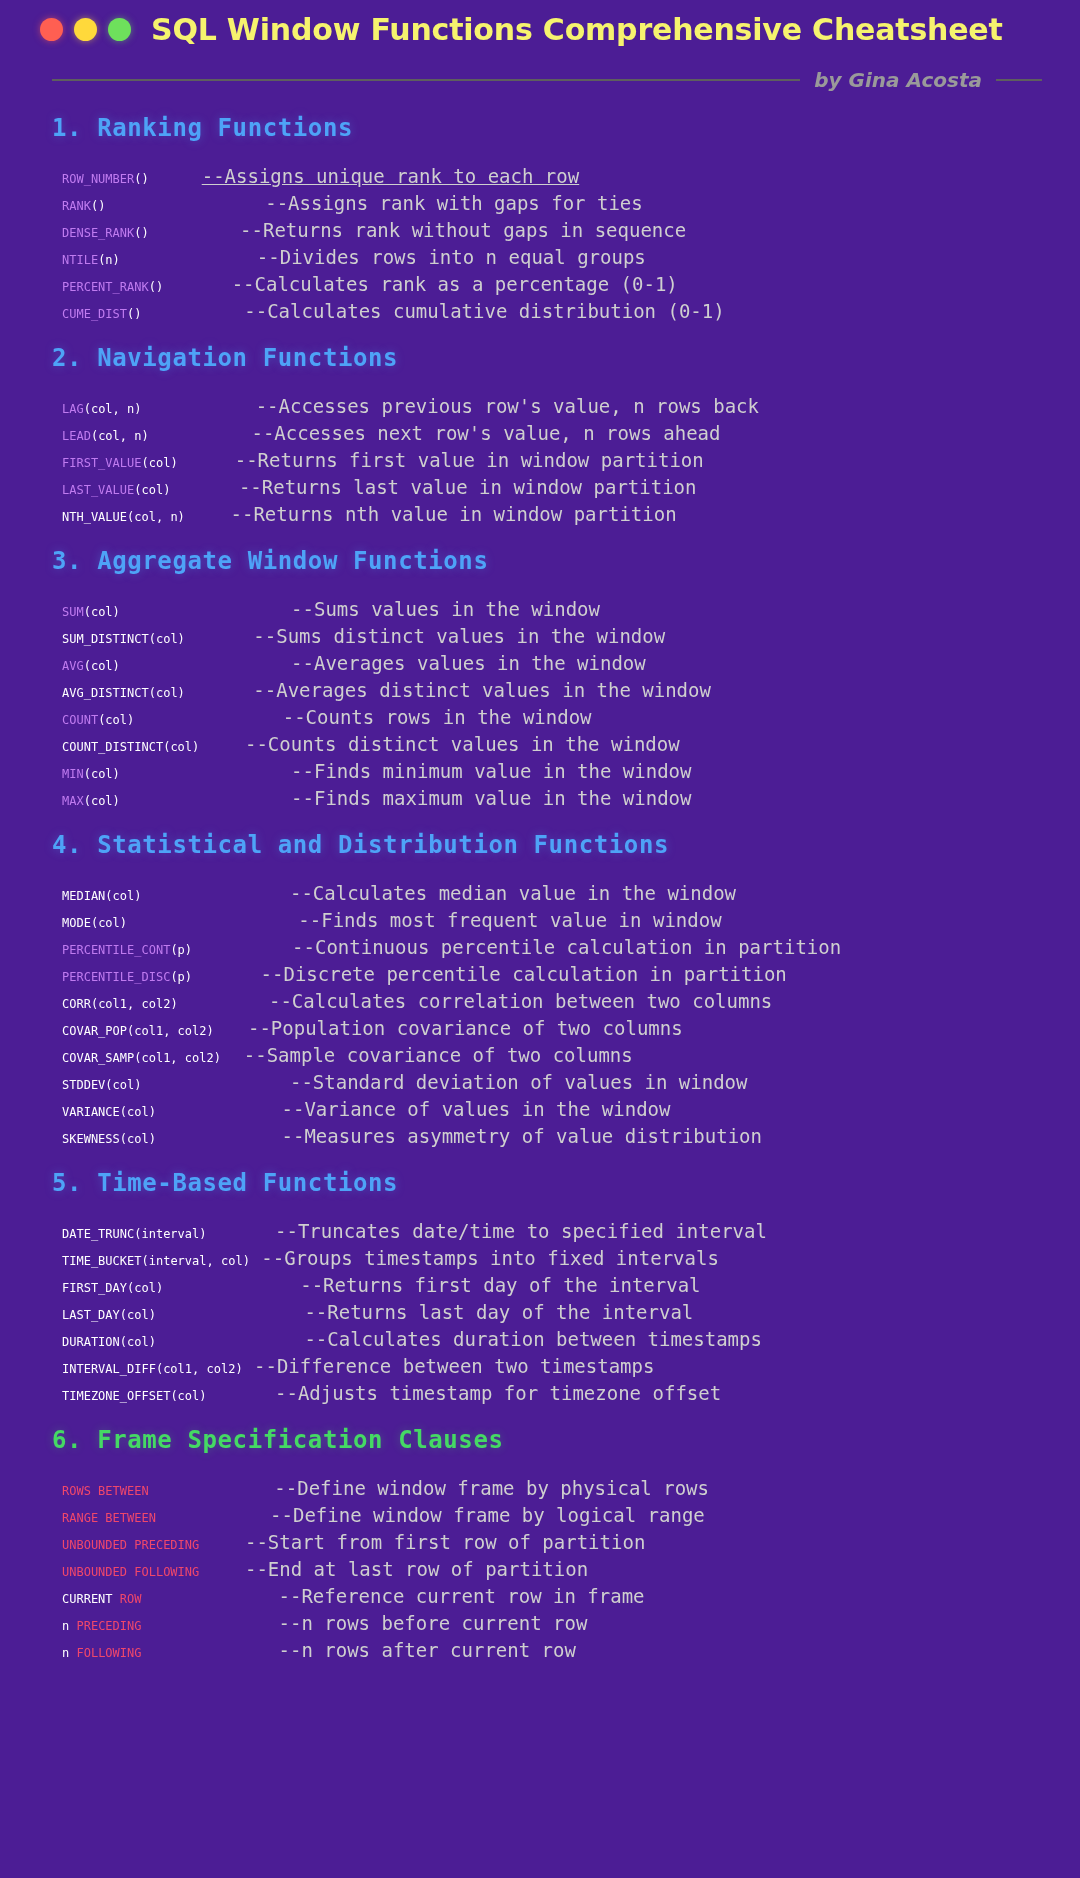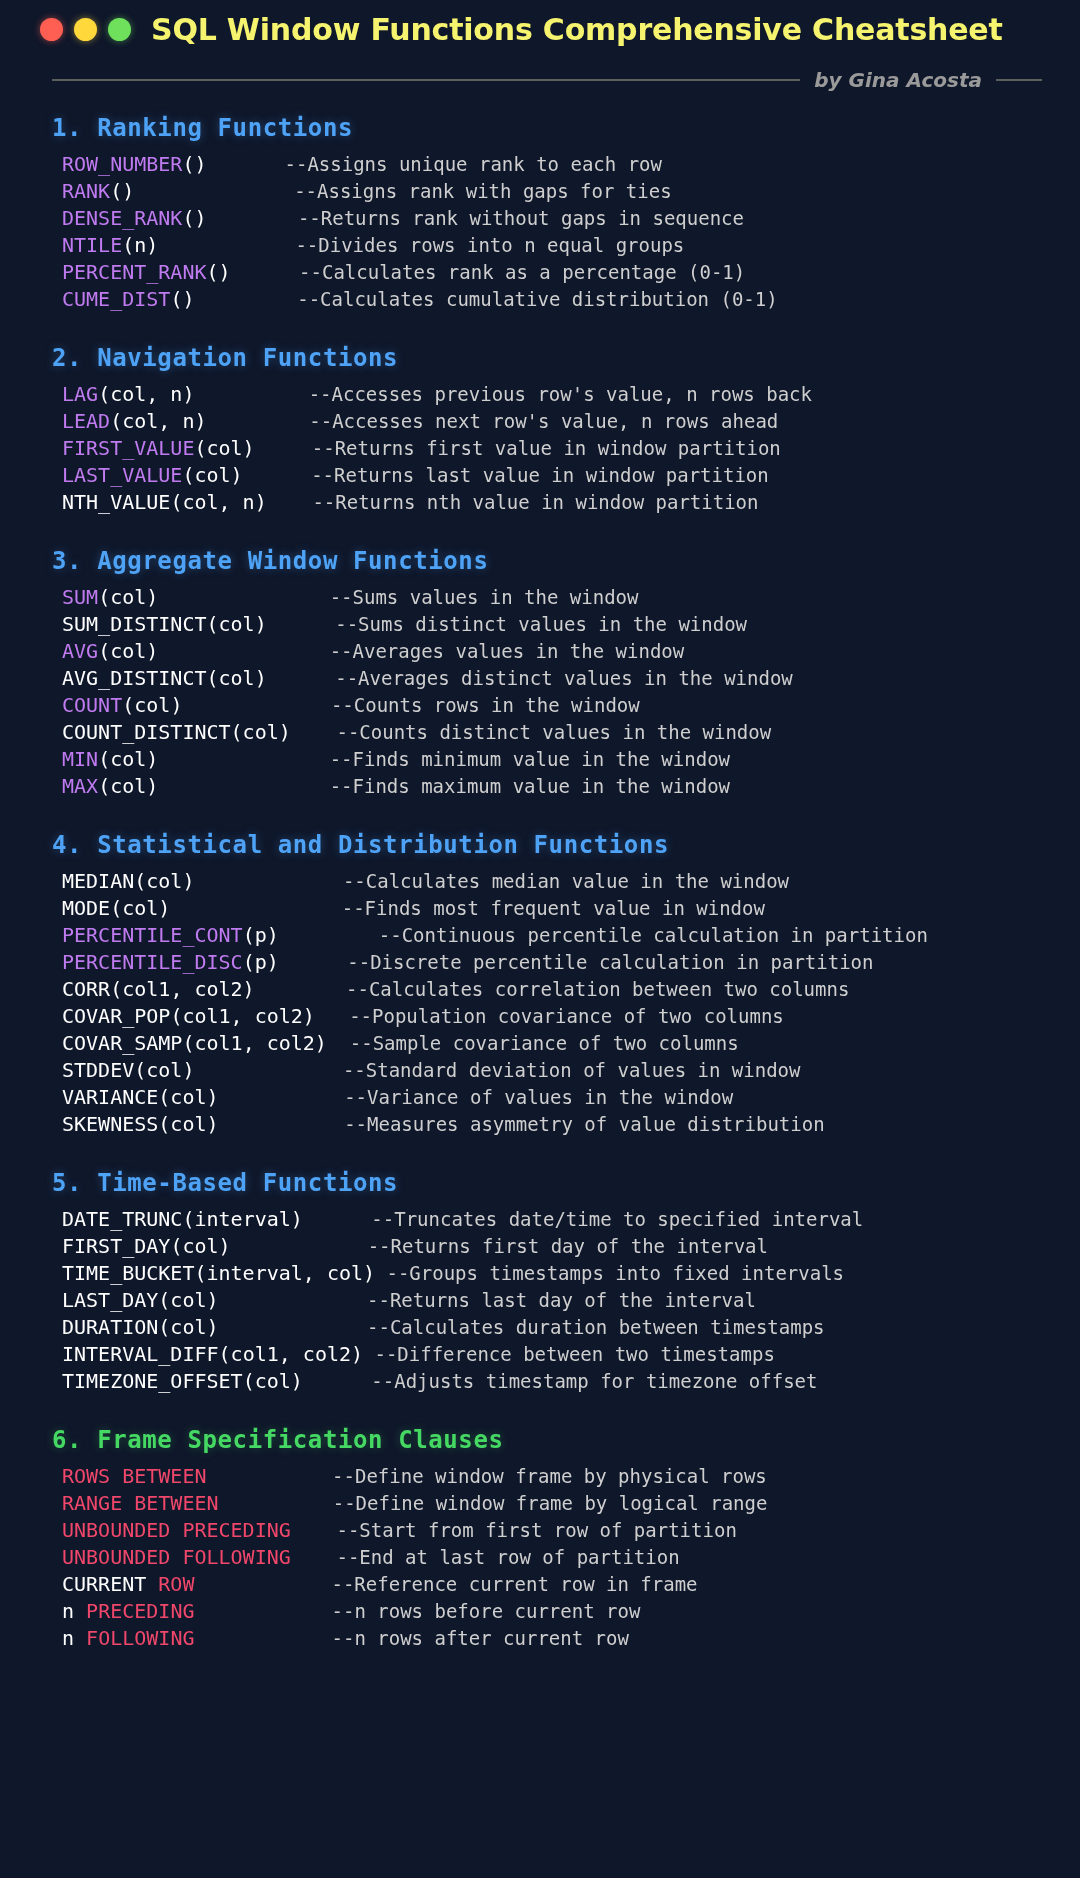--- a/index.html
+++ b/index.html
@@ -11,21 +11,21 @@
     width: 1080px;
     height: 1878px;
     overflow: hidden;
     font-family: "DejaVu Sans Mono", "Liberation Mono", monospace;
     background: #050505;
   }
   .page {
     position: relative;
     width: 1080px;
     height: 1878px;
-    background: #0f172a;
+    background: #4c1d95;
     box-sizing: border-box;
     padding: 0;
   }
 
   
   .titlebar {
     display: flex;
     align-items: center;
     height: 58px;
     padding: 0 0 0 40px;
@@ -103,23 +103,24 @@
   .rows { display: block; }
 
   .row {
     display: flex;
     align-items: baseline;
     height: 27px;
     padding-left: 62px;
     white-space: pre;
   }
   .sig {
-    font-size: 20px;
+    font-size: 12px;
     white-space: pre;
     flex: 0 0 auto;
+    margin-top: 20px;
   }
   .cmt {
     font-size: 19px;
     color: #cfcfcf;
     white-space: pre;
     flex: 0 0 auto;
   }
 
   
   .kw   { color: #c07bf0; }   
@@ -143,21 +144,21 @@
   <div class="byline-row">
     <div class="rule"></div>
     <div class="byline">by Gina Acosta</div>
     <div class="rule rule-short"></div>
   </div>
 
   <div class="content" id="content">
       <div class="section">
         <div class="section-title sec-blue">1. Ranking Functions</div>
         <div class="rows">
-          <div class="row"><span class="sig"><span class="kw">ROW_NUMBER</span><span class="pl">()</span></span><span class="cmt" style="margin-left: 78px;">--Assigns unique rank to each row</span></div>
+          <div class="row"><span class="sig"><span class="kw">ROW_NUMBER</span><span class="pl">()</span></span><span class="cmt" style="margin-left: 53px; text-decoration: underline;">--Assigns unique rank to each row</span></div>
           <div class="row"><span class="sig"><span class="kw">RANK</span><span class="pl">()</span></span><span class="cmt" style="margin-left: 159.88px;">--Assigns rank with gaps for ties</span></div>
           <div class="row"><span class="sig"><span class="kw">DENSE_RANK</span><span class="pl">()</span></span><span class="cmt" style="margin-left: 91.36px;">--Returns rank without gaps in sequence</span></div>
           <div class="row"><span class="sig"><span class="kw">NTILE</span><span class="pl">(n)</span></span><span class="cmt" style="margin-left: 137.04px;">--Divides rows into n equal groups</span></div>
           <div class="row"><span class="sig"><span class="kw">PERCENT_RANK</span><span class="pl">()</span></span><span class="cmt" style="margin-left: 68.52px;">--Calculates rank as a percentage (0-1)</span></div>
           <div class="row"><span class="sig"><span class="kw">CUME_DIST</span><span class="pl">()</span></span><span class="cmt" style="margin-left: 102.78px;">--Calculates cumulative distribution (0-1)</span></div>
         </div>
       </div>
       <div class="section">
         <div class="section-title sec-blue">2. Navigation Functions</div>
         <div class="rows">
@@ -193,22 +194,22 @@
           <div class="row"><span class="sig"><span class="pl">COVAR_SAMP</span><span class="pl">(col1, col2)</span></span><span class="cmt" style="margin-left: 22.84px;">--Sample covariance of two columns</span></div>
           <div class="row"><span class="sig"><span class="pl">STDDEV</span><span class="pl">(col)</span></span><span class="cmt" style="margin-left: 148.46px;">--Standard deviation of values in window</span></div>
           <div class="row"><span class="sig"><span class="pl">VARIANCE</span><span class="pl">(col)</span></span><span class="cmt" style="margin-left: 125.62px;">--Variance of values in the window</span></div>
           <div class="row"><span class="sig"><span class="pl">SKEWNESS</span><span class="pl">(col)</span></span><span class="cmt" style="margin-left: 125.62px;">--Measures asymmetry of value distribution</span></div>
         </div>
       </div>
       <div class="section">
         <div class="section-title sec-blue">5. Time-Based Functions</div>
         <div class="rows">
           <div class="row"><span class="sig"><span class="pl">DATE_TRUNC</span><span class="pl">(interval)</span></span><span class="cmt" style="margin-left: 68.52px;">--Truncates date/time to specified interval</span></div>
+          <div class="row"><span class="sig"><span class="pl">TIME_BUCKET</span><span class="pl">(interval, col)</span></span><span class="cmt" style="margin-left: 11.42px;">--Groups timestamps into fixed intervals</span></div>
           <div class="row"><span class="sig"><span class="pl">FIRST_DAY</span><span class="pl">(col)</span></span><span class="cmt" style="margin-left: 137.04px;">--Returns first day of the interval</span></div>
-          <div class="row"><span class="sig"><span class="pl">TIME_BUCKET</span><span class="pl">(interval, col)</span></span><span class="cmt" style="margin-left: 11.42px;">--Groups timestamps into fixed intervals</span></div>
           <div class="row"><span class="sig"><span class="pl">LAST_DAY</span><span class="pl">(col)</span></span><span class="cmt" style="margin-left: 148.46px;">--Returns last day of the interval</span></div>
           <div class="row"><span class="sig"><span class="pl">DURATION</span><span class="pl">(col)</span></span><span class="cmt" style="margin-left: 148.46px;">--Calculates duration between timestamps</span></div>
           <div class="row"><span class="sig"><span class="pl">INTERVAL_DIFF</span><span class="pl">(col1, col2)</span></span><span class="cmt" style="margin-left: 11.42px;">--Difference between two timestamps</span></div>
           <div class="row"><span class="sig"><span class="pl">TIMEZONE_OFFSET</span><span class="pl">(col)</span></span><span class="cmt" style="margin-left: 68.52px; text-align: center;">--Adjusts timestamp for timezone offset</span></div>
         </div>
       </div>
       <div class="section">
         <div class="section-title sec-green">6. Frame Specification Clauses</div>
         <div class="rows">
           <div class="row"><span class="sig"><span class="cl">ROWS BETWEEN</span></span><span class="cmt" style="margin-left: 125.62px;">--Define window frame by physical rows</span></div>

